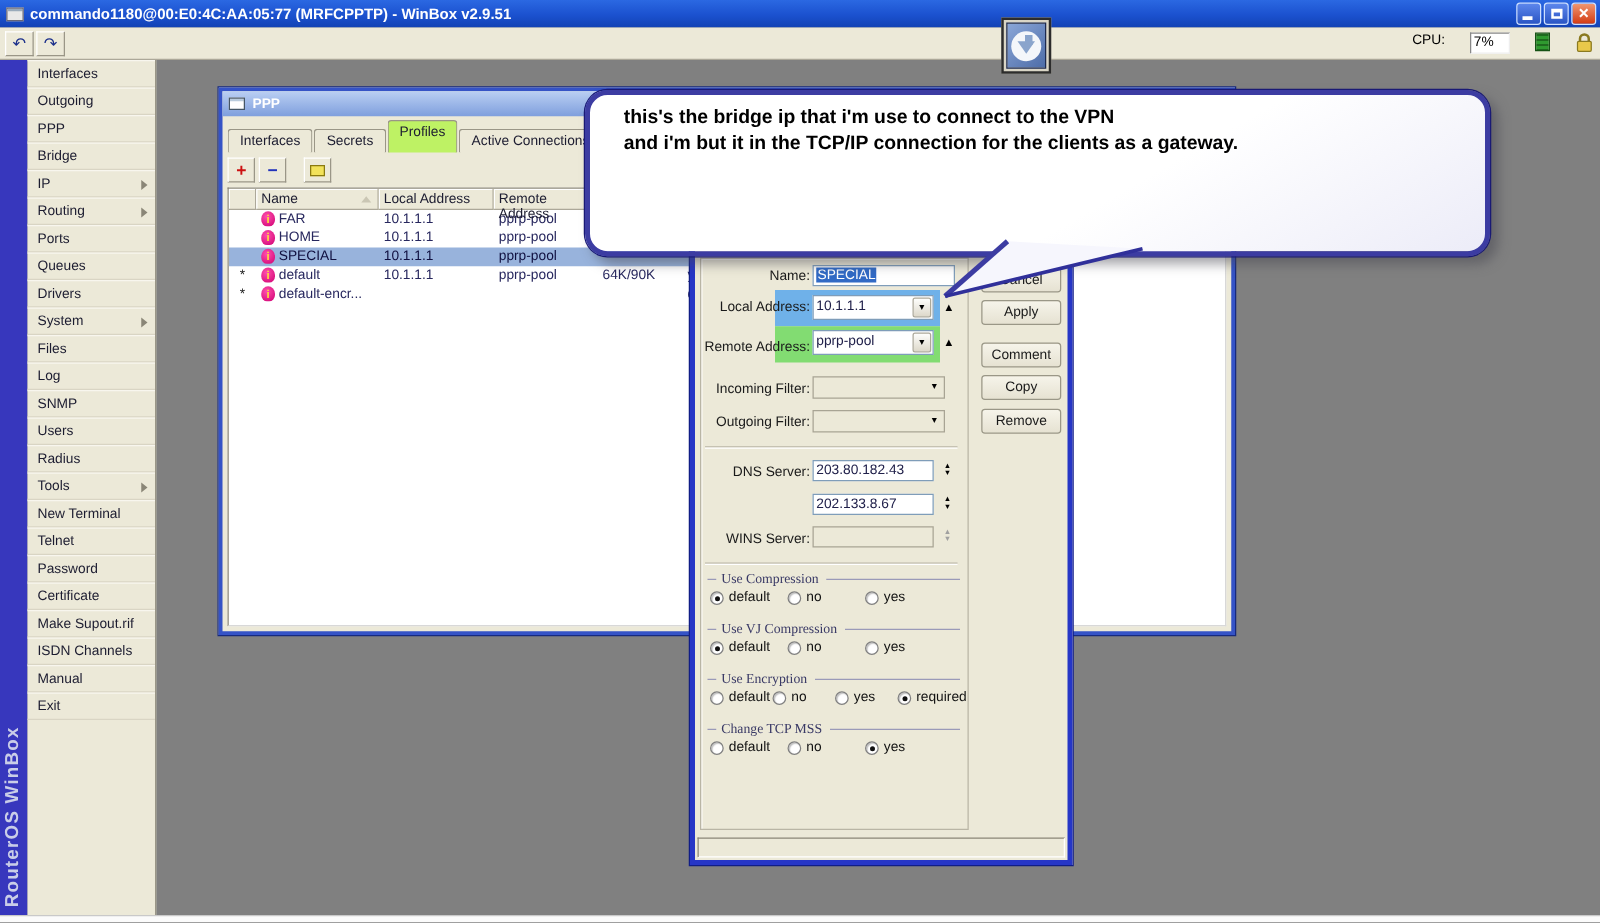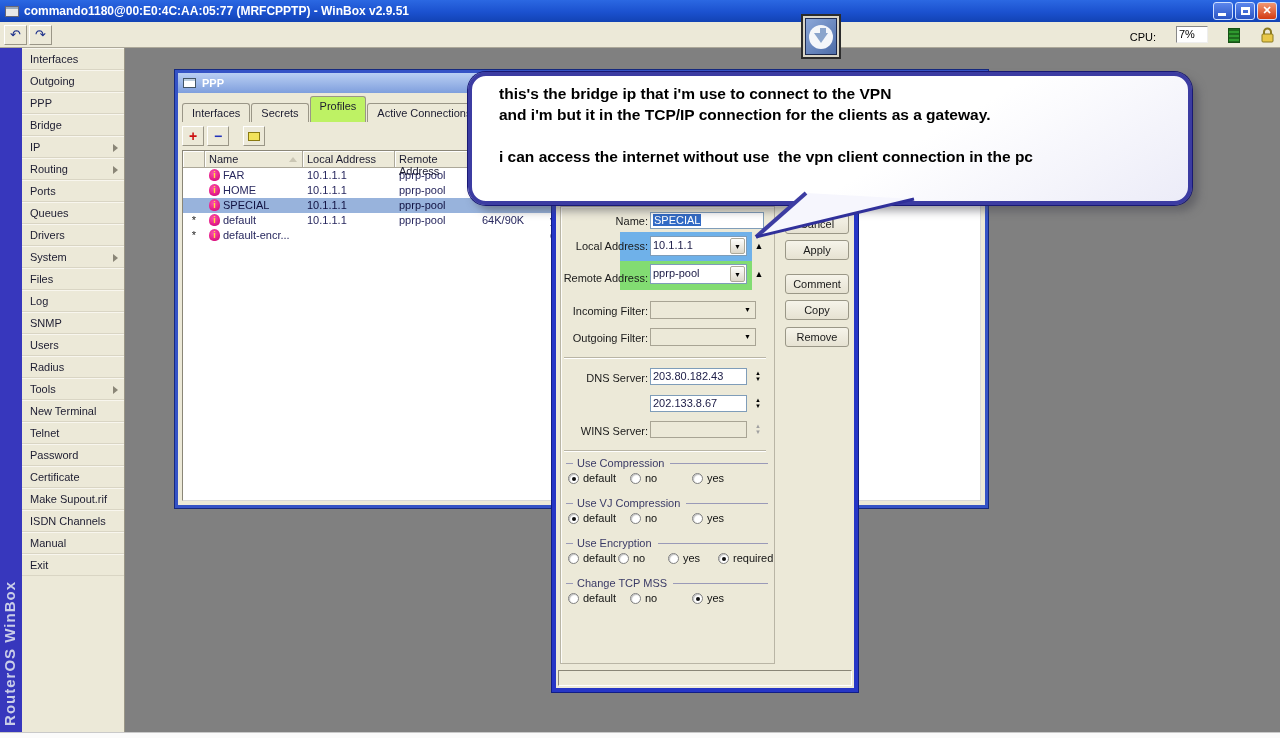--- a/index.html
+++ b/index.html
@@ -17,21 +17,21 @@
   .wbtn { width:20px; height:18px; border:1px solid #cfe0ff; border-radius:3px; color:#fff;
     background:linear-gradient(#5c86ec,#2a55c4); position:relative; }
   .wbtn.close { background:linear-gradient(#f09772,#d33a12); }
   .wbtn .minbar { position:absolute; left:4px; bottom:3px; width:8px; height:3px; background:#fff; }
   .wbtn .maxbox { position:absolute; left:5px; top:4px; width:9px; height:8px; border:2px solid #fff; border-top-width:3px; }
   .wbtn.close::after { content:"✕"; position:absolute; left:0; right:0; top:1px; text-align:center; font-size:11px; font-weight:bold; }
 
   #toolbar { left:0; top:22px; width:1280px; height:26px; background:#ece9d8; border-bottom:1px solid #aca899; }
   .tbtn { position:absolute; top:3px; width:23px; height:20px; background:#ece9d8;
     border:1px solid; border-color:#fff #9a9687 #9a9687 #fff; color:#1b2f8a; font-size:13px; line-height:17px; text-align:center; }
-  #cpu-area { position:absolute; right:5px; top:4px; display:flex; align-items:flex-end; gap:20px; }
+  #cpu-area { position:absolute; right:5px; top:4px; display:flex; align-items:flex-start; gap:20px; }
   #cpu-box { width:32px; height:17px; background:#fff; border:1px solid; border-color:#888 #eee #eee #888; padding:1px 2px; }
   #eq-icon { width:12px; height:15px; background:repeating-linear-gradient(#1e6a1e 0 2px, #2f9a2f 2px 4px); border:1px solid #145214; }
 
   
   #brand-strip { left:0; top:48px; width:22px; height:684px; background:#3737bd; }
   #brand-text { position:absolute; bottom:6px; left:1px; writing-mode:vertical-rl; transform:rotate(180deg);
     color:#c9cde8; font-size:15px; font-weight:bold; letter-spacing:1px; }
   #sidebar { left:22px; top:48px; width:103px; height:684px; background:#ece9d8; border-right:1px solid #9a9687; }
   .sitem { height:22px; line-height:21px; padding-left:8px; color:#1c1c30; border-top:1px solid #f8f6ee;
     border-bottom:1px solid #d9d5c4; position:relative; cursor:default; }
@@ -99,21 +99,21 @@
   .dis-combo::after { content:"▼"; position:absolute; right:4px; top:4px; font-size:7px; color:#000; }
   .uparr { position:absolute; width:12px; text-align:center; font-size:9px; color:#000; }
   .uparr::after { content:"▲"; }
   .spin { position:absolute; width:12px; text-align:center; font-size:6px; line-height:6px; color:#000; }
   .spin::before { content:"▲"; display:block; } .spin::after { content:"▼"; display:block; }
   .spin.gray { color:#a0a0a0; }
   .hl { position:absolute; left:64px; width:132px; }
   #hl-blue { top:32px; height:29px; background:#6fb1e9; }
   #hl-green { top:61px; height:29px; background:#82dc72; }
   .sep { position:absolute; left:8px; width:202px; border-top:1px solid #b9b5a5; border-bottom:1px solid #fff; }
-  .gtitle { position:absolute; left:10px; width:202px; display:flex; align-items:center; color:#3a3a66; }
+  .gtitle { position:absolute; left:10px; width:202px; display:flex; align-items:center; color:#3a3a66;font-family:Liberation Serif, serif; }
   .gtitle::before { content:""; width:7px; border-top:1px solid #9a9ab8; margin-right:4px; }
   .gtitle .gt-line { flex:1; border-top:1px solid #9a9ab8; margin-left:6px; }
   .radio-row { position:absolute; left:12px; display:flex; }
   .opt { display:flex; align-items:center; }
   .g-3 .opt { width:62px; } .g-4 .opt { width:50px; }
   .radio { width:11px; height:11px; border-radius:50%; background:#fff; border:1px solid #808080;
     box-shadow:inset 1px 1px 1px rgba(0,0,0,.25); margin-right:4px; position:relative; flex:0 0 11px; }
   .radio.on::after { content:""; position:absolute; left:3px; top:3px; width:4px; height:4px; border-radius:50%; background:#111; }
   .rl { color:#111; white-space:nowrap; }
   .dbtn { position:absolute; left:229px; width:64px; height:20px; background:linear-gradient(#f6f4ea,#e6e2d2);
@@ -386,21 +386,20 @@
   <div class="dbtn" style="top:100px">Copy</div>
   <div class="dbtn" style="top:127px">Remove</div>
 
   <div id="dlg-status"></div>
 </div>
 
 <div id="bubble" class="abs">
   <div class="bline">this's the bridge ip that i'm use to connect to the VPN</div>
   <div class="bline">and i'm but it in the TCP/IP connection for the clients as a gateway.</div>
   <div class="bline"></div>
-  <div class="bline">i can access the internet without use  the vpn client connection in the pc</div>
 </div>
 <svg id="tail" class="abs" viewBox="0 0 190 62">
   <polygon points="66,10 174,16 16,54" fill="#f6f6fd"></polygon>
   <line x1="66" y1="10" x2="16" y2="54" stroke="#3c3ca2" stroke-width="4"></line>
   <line x1="174" y1="16" x2="16" y2="54" stroke="#30309a" stroke-width="3"></line>
 </svg>
 
 <div id="dl-icon" class="abs">
   <div class="inner">
     <div class="circ">

